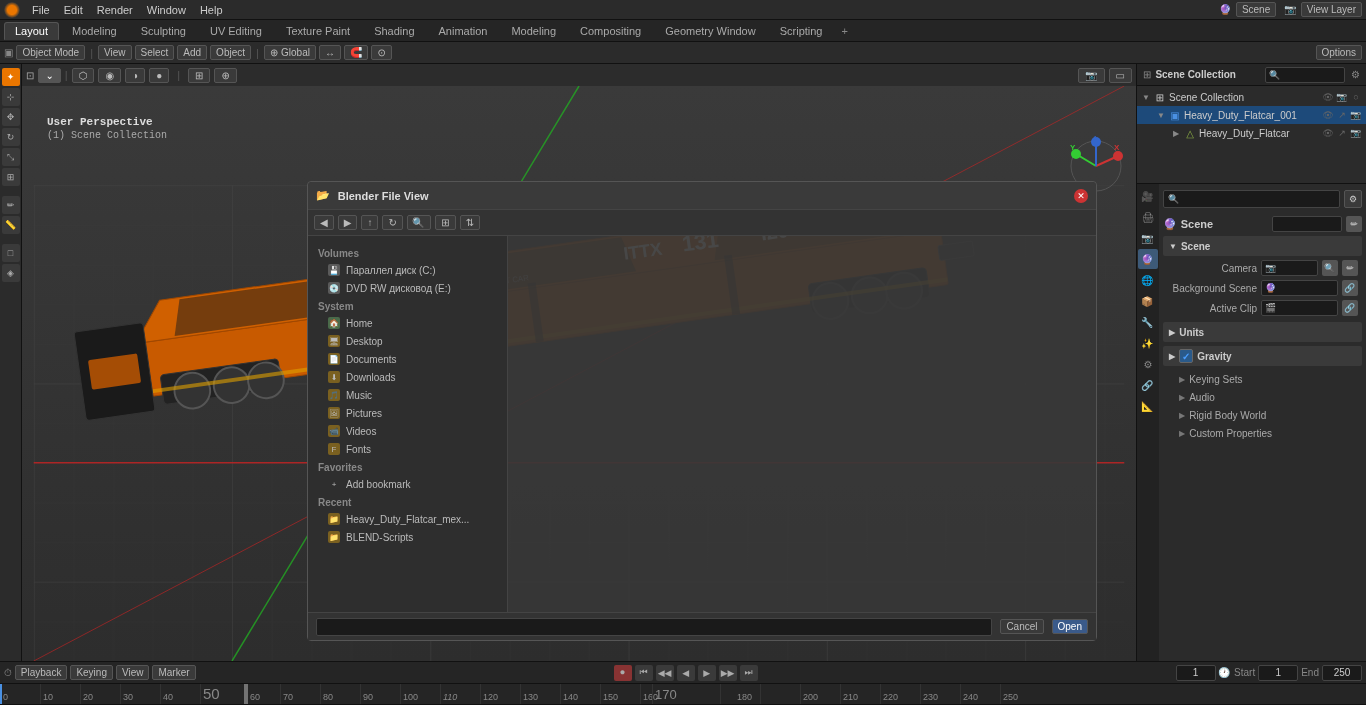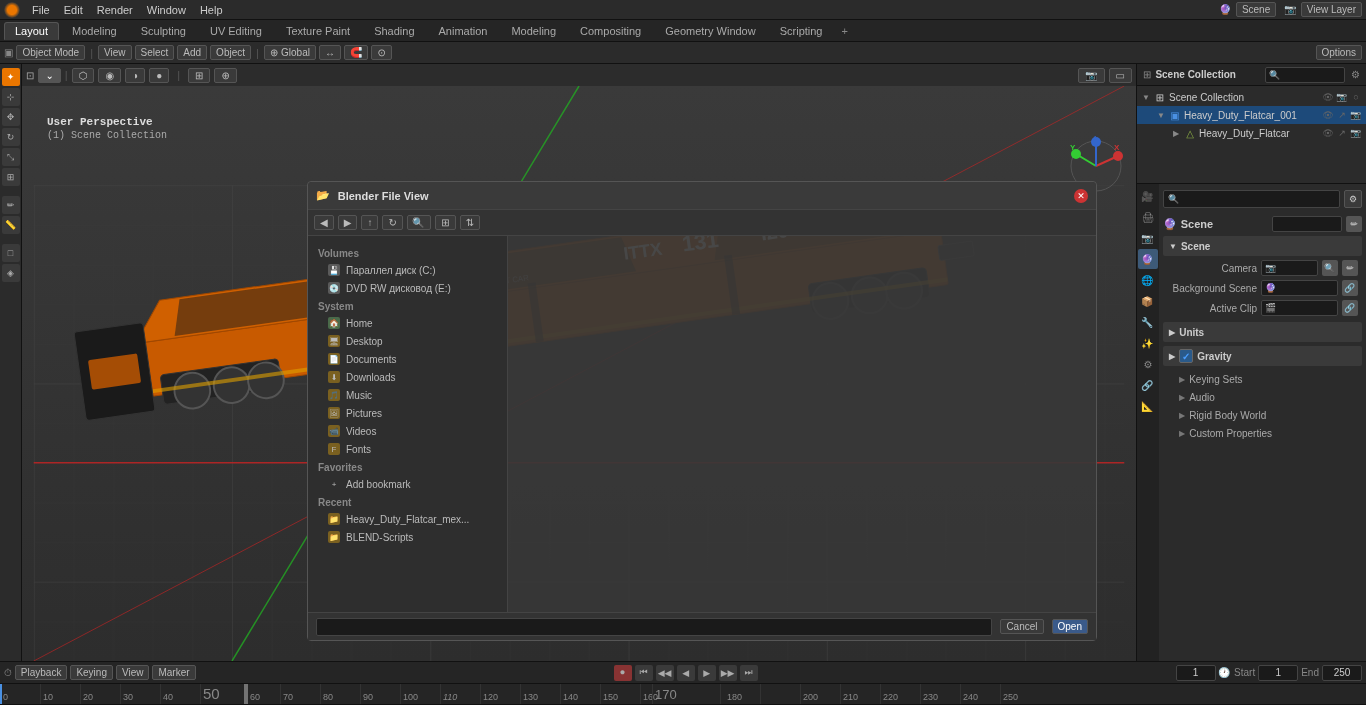--- a/index.html
+++ b/index.html
@@ -1036,21 +1036,21 @@
       <div style="position:absolute;left:320px;font-size:9px;color:#888;border-left:1px solid #333;padding-left:2px;height:100%;display:flex;align-items:flex-end;padding-bottom:2px;">80</div>
       <div style="position:absolute;left:360px;font-size:9px;color:#888;border-left:1px solid #333;padding-left:2px;height:100%;display:flex;align-items:flex-end;padding-bottom:2px;">90</div>
       <div style="position:absolute;left:400px;font-size:9px;color:#888;border-left:1px solid #333;padding-left:2px;height:100%;display:flex;align-items:flex-end;padding-bottom:2px;">100</div>
       <div style="position:absolute;left:440px;font-size:9px;color:#888;border-left:1px solid #333;padding-left:2px;height:100%;display:flex;align-items:flex-end;padding-bottom:2px;font-style:italic;">110</div>
       <div style="position:absolute;left:480px;font-size:9px;color:#888;border-left:1px solid #333;padding-left:2px;height:100%;display:flex;align-items:flex-end;padding-bottom:2px;">120</div>
       <div style="position:absolute;left:520px;font-size:9px;color:#888;border-left:1px solid #333;padding-left:2px;height:100%;display:flex;align-items:flex-end;padding-bottom:2px;">130</div>
       <div style="position:absolute;left:560px;font-size:9px;color:#888;border-left:1px solid #333;padding-left:2px;height:100%;display:flex;align-items:flex-end;padding-bottom:2px;">140</div>
       <div style="position:absolute;left:600px;font-size:9px;color:#888;border-left:1px solid #333;padding-left:2px;height:100%;display:flex;align-items:flex-end;padding-bottom:2px;">150</div>
       <div style="position:absolute;left:640px;font-size:9px;color:#888;border-left:1px solid #333;padding-left:2px;height:100%;display:flex;align-items:flex-end;padding-bottom:2px;">160</div>
       <div style="position:absolute;left:652px;font-size:13px;color:#888;border-left:1px solid #333;padding-left:2px;height:100%;display:flex;align-items:flex-end;padding-bottom:2px;">170</div>
-      <div style="position:absolute;left:720px;font-size:9px;color:#888;border-left:1px solid #333;padding-left:6px;height:100%;display:flex;align-items:flex-end;padding-bottom:2px;">180</div>
+      <div style="position:absolute;left:720px;font-size:9px;color:#888;border-left:1px solid #333;padding-left:16px;height:100%;display:flex;align-items:flex-end;padding-bottom:2px;">180</div>
       <div style="position:absolute;left:760px;font-size:9px;color:#888;border-left:1px solid #333;padding-left:2px;height:100%;display:flex;align-items:flex-end;padding-bottom:20px;">190</div>
       <div style="position:absolute;left:800px;font-size:9px;color:#888;border-left:1px solid #333;padding-left:2px;height:100%;display:flex;align-items:flex-end;padding-bottom:2px;">200</div>
       <div style="position:absolute;left:840px;font-size:9px;color:#888;border-left:1px solid #333;padding-left:2px;height:100%;display:flex;align-items:flex-end;padding-bottom:2px;">210</div>
       <div style="position:absolute;left:880px;font-size:9px;color:#888;border-left:1px solid #333;padding-left:2px;height:100%;display:flex;align-items:flex-end;padding-bottom:2px;">220</div>
       <div style="position:absolute;left:920px;font-size:9px;color:#888;border-left:1px solid #333;padding-left:2px;height:100%;display:flex;align-items:flex-end;padding-bottom:2px;">230</div>
       <div style="position:absolute;left:960px;font-size:9px;color:#888;border-left:1px solid #333;padding-left:2px;height:100%;display:flex;align-items:flex-end;padding-bottom:2px;">240</div>
       <div style="position:absolute;left:1000px;font-size:9px;color:#888;border-left:1px solid #333;padding-left:2px;height:100%;display:flex;align-items:flex-end;padding-bottom:2px;">250</div>
 
       <div style="position:absolute;left:0px;top:0;bottom:0;width:2px;background:#4a90e2;"></div>
     </div>

